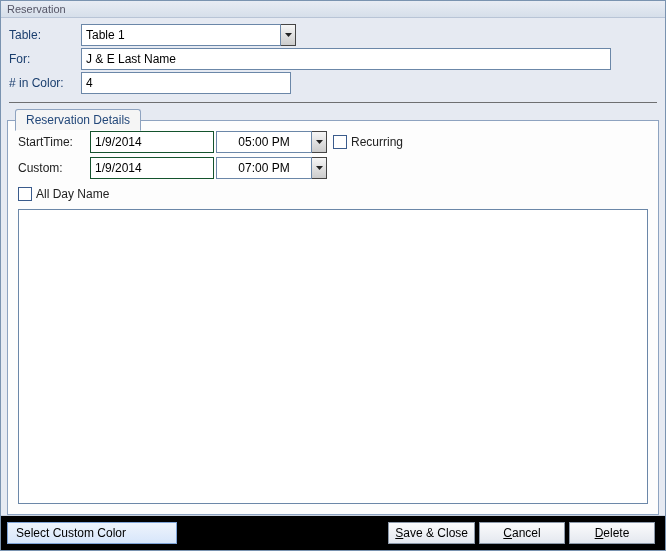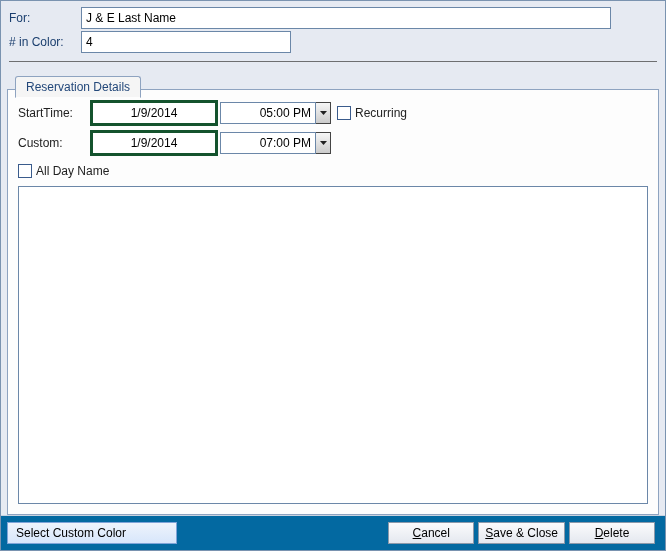--- a/index.html
+++ b/index.html
@@ -10,43 +10,55 @@
 .form-label{width:72px;color:#1a3e6e}
 .combo{display:flex;align-items:stretch}
 .combo input,.text-input{height:18px;border:1px solid #6b87a8;background:#fff;padding:1px 4px;font-family:inherit;font-size:12px;box-sizing:content-box}
 .combo .drop{width:14px;border:1px solid #444;border-left:none;background:linear-gradient(#f6f6f6,#ccc);display:flex;align-items:center;justify-content:center;cursor:pointer}
 .drop svg{width:7px;height:4px}
 .field-table{width:190px}
 .field-for{width:520px}
 .field-party{width:200px}
 .divider{height:0;border-top:1px solid #3a3a3a;margin:4px 8px 0 8px;opacity:.7}
 .tabs-wrap{flex:1;margin:6px 6px 0 6px;position:relative;display:flex;flex-direction:column}
-.tab{position:absolute;top:8px;left:8px;background:#f5f5f5;border:1px solid #8ea3c0;border-bottom:1px solid #fdfdfd;border-radius:3px 3px 0 0;padding:3px 10px;color:#23487a;z-index:2}
-.tab-body{flex:1;margin-top:21px;border:1px solid #8ea3c0;background:#fdfdfd;padding:10px 10px 10px 10px;display:flex;flex-direction:column}
+.tab{position:absolute;top:0;left:8px;background:#f5f5f5;border:1px solid #8ea3c0;border-bottom:1px solid #fdfdfd;border-radius:3px 3px 0 0;padding:3px 10px;color:#23487a;z-index:2}
+.tab-body{flex:1;margin-top:11px;border:1px solid #8ea3c0;background:#fdfdfd;padding:10px 10px 10px 10px;display:flex;flex-direction:column}
 .time-row{display:flex;align-items:center;margin:0 0 4px 0}
 .time-label{width:72px}
-.date-box{width:114px;height:18px;border:3px solid #14532d;background:#fff;text-align:center;padding:1px 4px;box-sizing:content-box;font-family:inherit;font-size:12px}
+.date-box{width:114px;height:18px;border:1px solid #14532d;background:#fff;text-align:left;padding:1px 4px;box-sizing:content-box;font-family:inherit;font-size:12px}
 .time-combo{display:flex;margin-left:2px}
-.time-combo input{width:86px;text-align:right}
+.time-combo input{width:86px;text-align:center}
 .check-row{display:flex;align-items:flex-start;margin:4px 0}
 .check-row.inline{margin:0 0 0 6px}
 .chk{width:12px;height:12px;border:1px solid #3a5b8c;background:#fff;margin:0 4px 0 0;display:inline-block;cursor:pointer}
 .notes{flex:1;margin-top:4px;border:1px solid #6b87a8;background:#fff}
-.footer{display:flex;align-items:flex-start;padding:6px;background:#0369a1;border-top:1px solid #c9d2e0}
+.footer{display:flex;align-items:flex-start;padding:6px;background:#000000;border-top:1px solid #c9d2e0}
 .btn{height:22px;min-width:86px;border:1px solid #8c99aa;background:linear-gradient(#fbfbfc,#e4e8ef);font-family:inherit;font-size:12px;cursor:pointer;margin-right:4px;padding:0 6px}
 .btn-color{width:170px;text-align:left;padding-left:8px;border-color:#7fa4d8;background:linear-gradient(#eef4fc,#d7e6fb)}
 .spacer{flex:1}
 .u{text-decoration:underline}
 </style>
 </head>
 <body>
 
 <div class="window">
+  <div class="titlebar">Reservation</div>
 
   <div class="form">
+    <div class="form-row">
+      <div class="form-label">Table:</div>
+      <div class="combo">
+        <input class="field-table" value="Table 1" style="">
+        <div class="drop">
+            <svg viewBox="0 0 7 4">
+              <path d="M0 0h7L3.5 4z" fill="#222"></path>
+            </svg>
+          </div>
+      </div>
+    </div>
     <div class="form-row">
       <div class="form-label">For:</div>
       <input class="text-input field-for" value="J &amp; E Last Name" style="">
     </div>
     <div class="form-row">
       <div class="form-label"># in Color:</div>
       <input class="text-input field-party" value="4" style="">
     </div>
   </div>
   <div class="divider"></div>
@@ -90,17 +102,17 @@
         <span>All Day Name</span>
       </div>
 
       <div class="notes"></div>
     </div>
   </div>
 
   <div class="footer">
     <button class="btn btn-color">Select Custom Color</button>
     <div class="spacer"></div>
+    <button class="btn"><span class="u">S</span><span>ave &amp; Close</span></button>
     <button class="btn"><span class="u">C</span><span>ancel</span></button>
-    <button class="btn"><span class="u">S</span><span>ave &amp; Close</span></button>
     <button class="btn"><span class="u">D</span><span>elete</span></button>
   </div>
 </div>
 
 </body></html>

